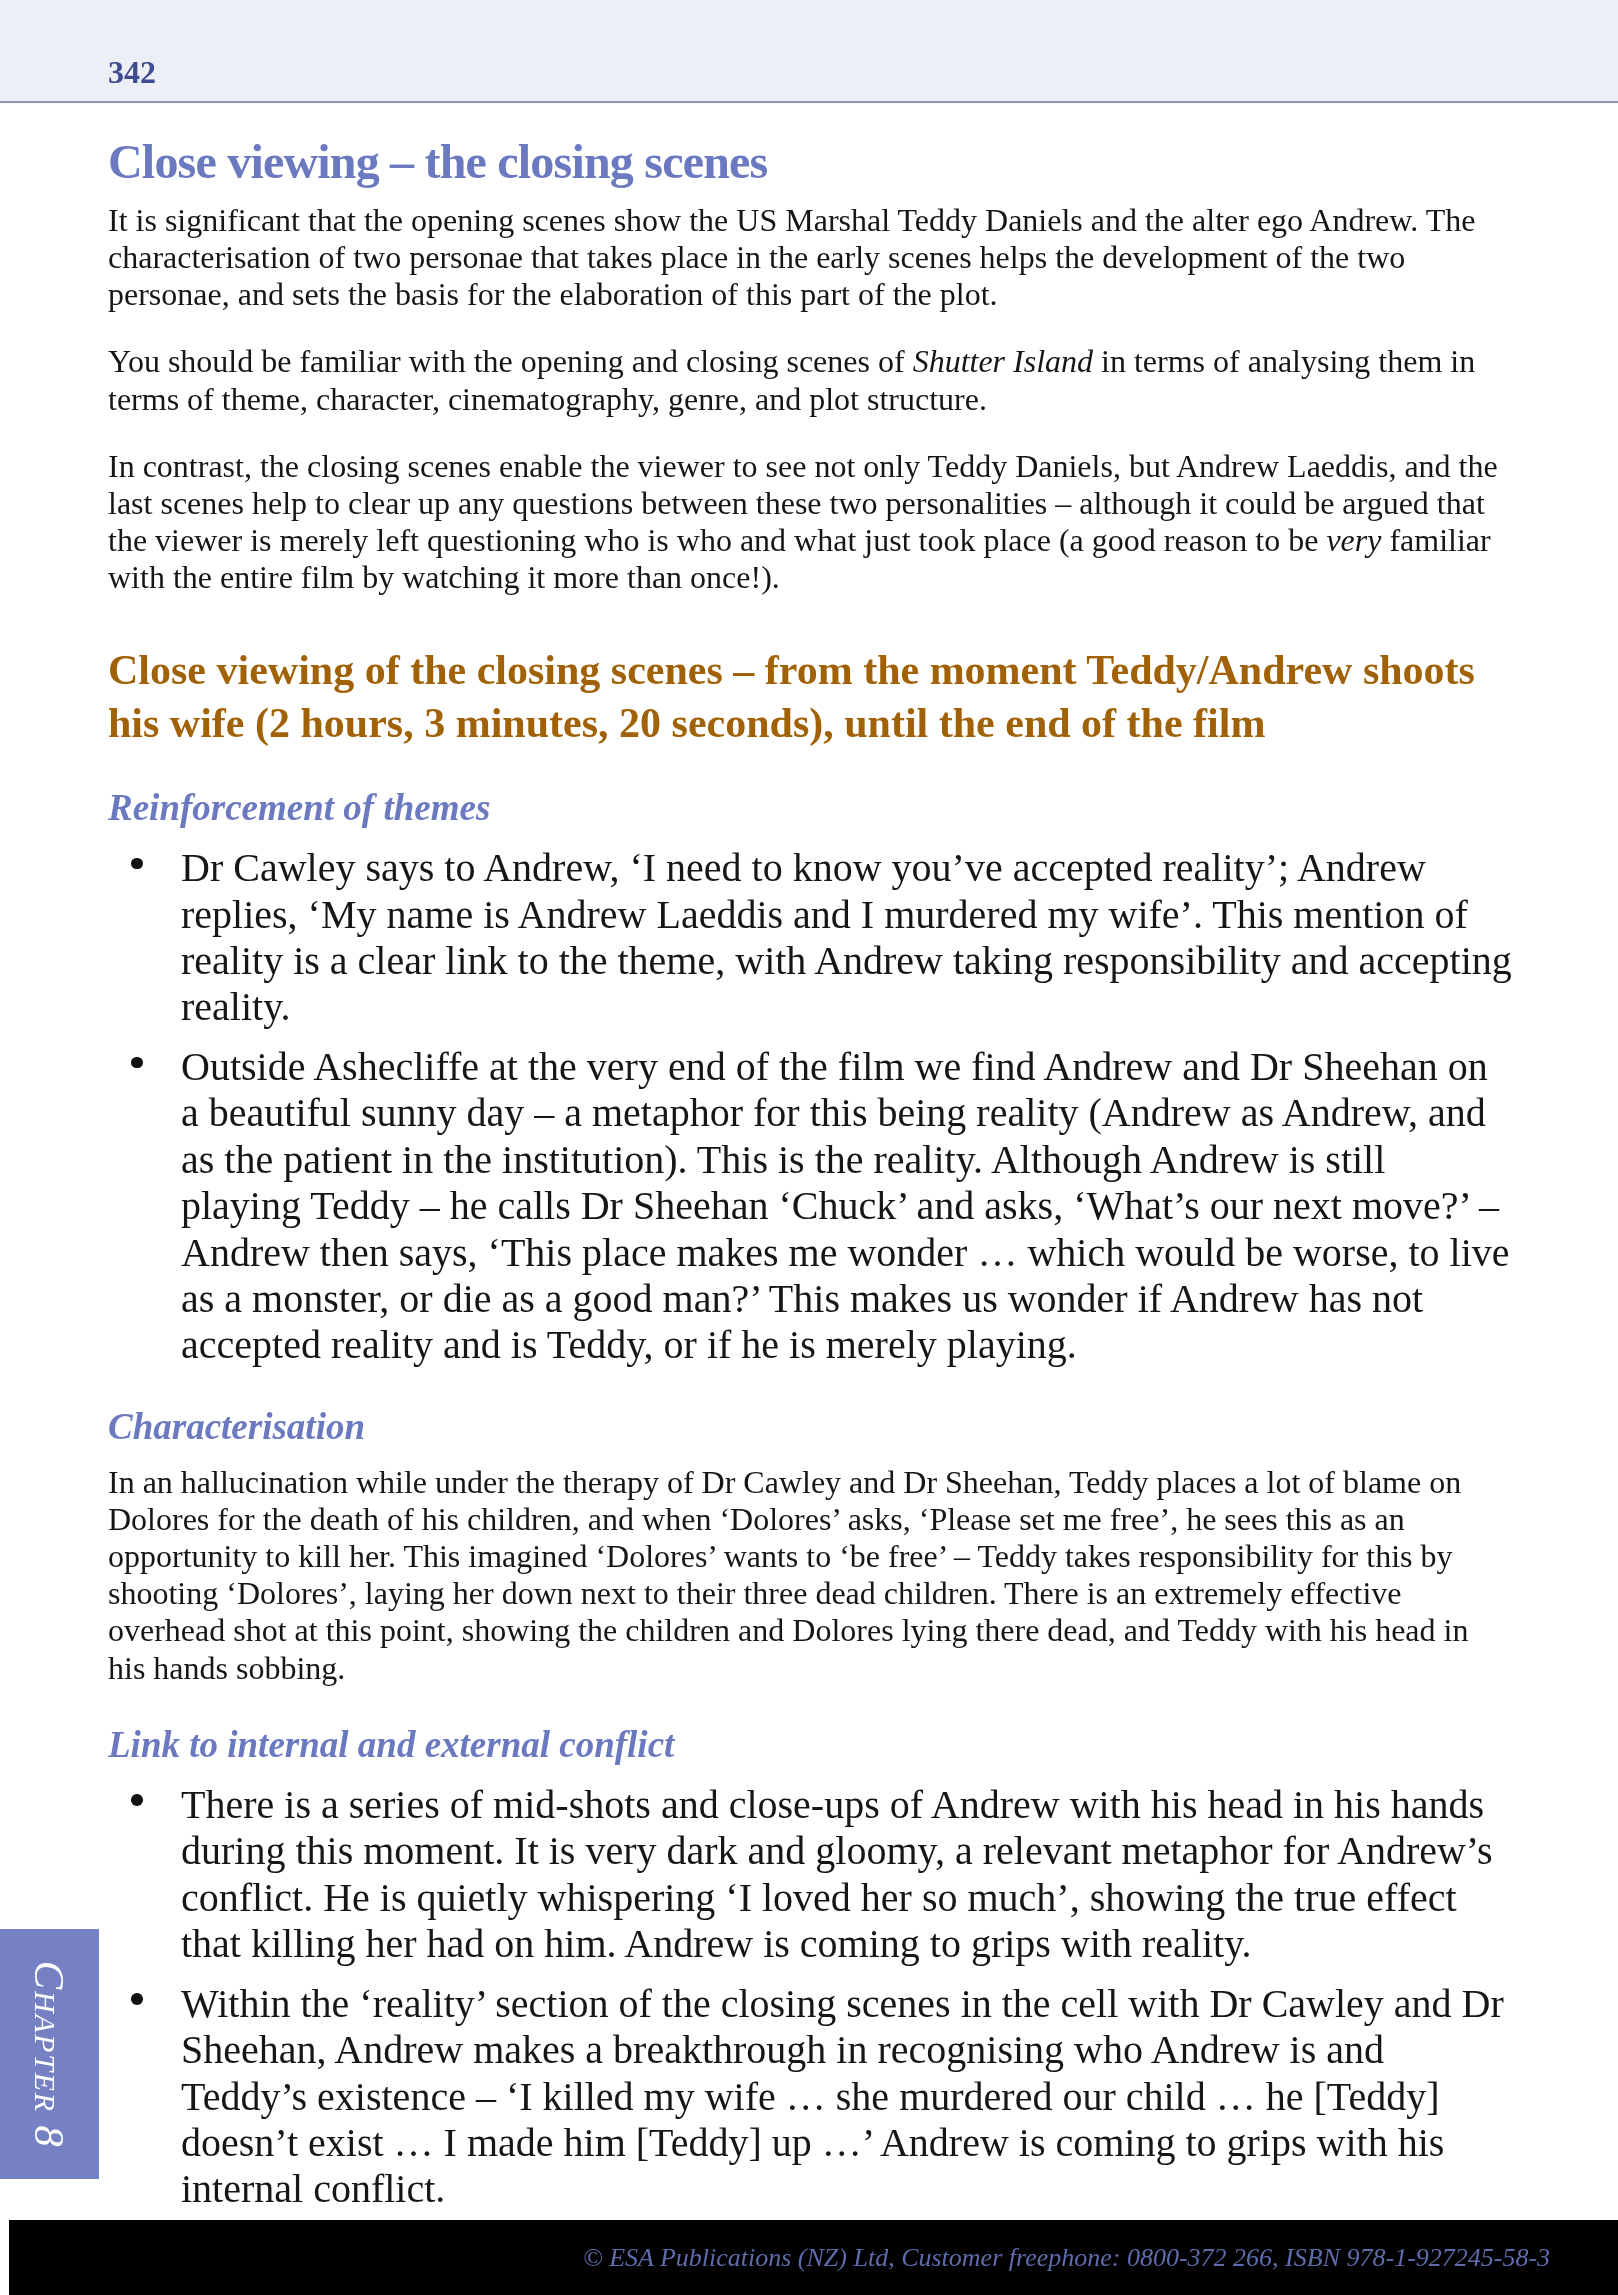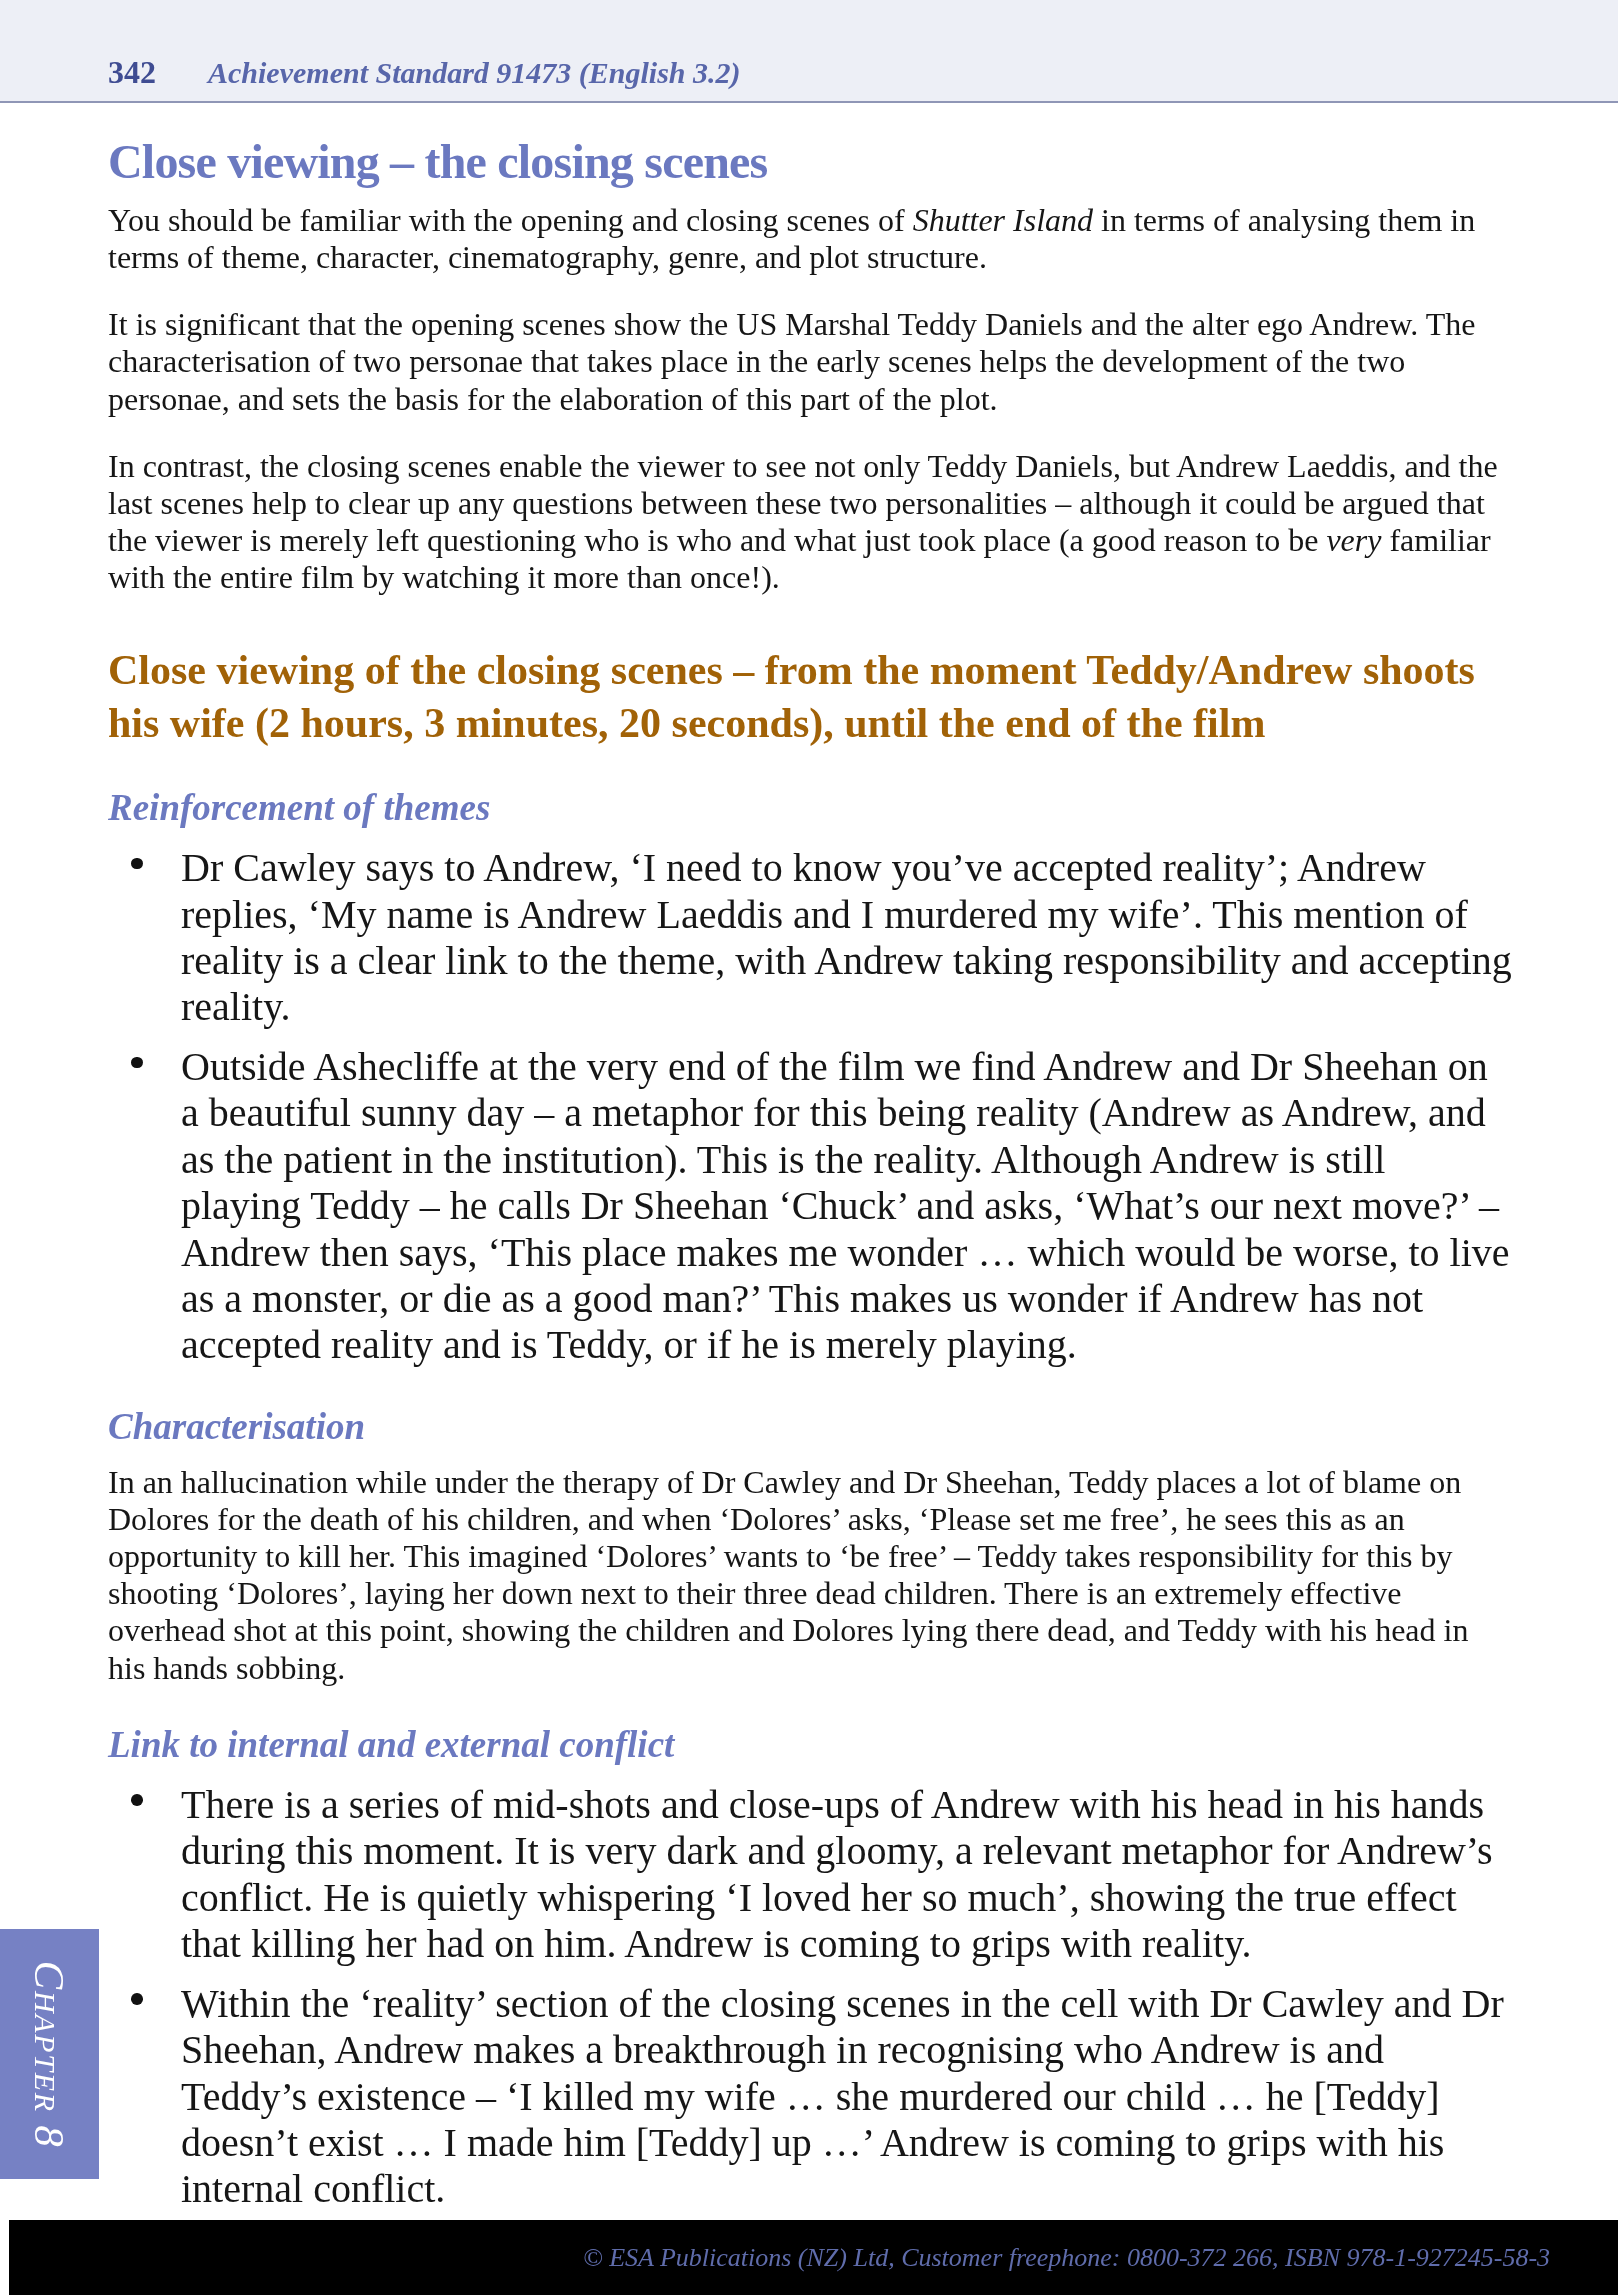--- a/index.html
+++ b/index.html
@@ -129,28 +129,27 @@
     font-size: 26px;
     color: #5f6cab;
     white-space: nowrap;
   }
 </style>
 </head>
 <body>
 
 <header class="band-top">
   <span class="page-number">342</span>
-  <span class="header-title">Achievement Standard 91473 (English 3.2)</span>
 </header>
 
 <main>
   <h1 class="main-heading">Close viewing – the closing scenes</h1>
 
+  <p class="body-para"><span>It is significant that the opening scenes show the US Marshal Teddy Daniels and the alter ego Andrew. The characterisation of two personae that takes place in the early scenes helps the development of the two personae, and sets the basis for the elaboration of this part of the plot.</span></p>
   <p class="body-para"><span>You should be familiar with the opening and closing scenes of </span><em>Shutter Island</em><span> in terms of analysing them in terms of theme, character, cinematography, genre, and plot structure.</span></p>
-  <p class="body-para"><span>It is significant that the opening scenes show the US Marshal Teddy Daniels and the alter ego Andrew. The characterisation of two personae that takes place in the early scenes helps the development of the two personae, and sets the basis for the elaboration of this part of the plot.</span></p>
   <p class="body-para"><span>In contrast, the closing scenes enable the viewer to see not only Teddy Daniels, but Andrew Laeddis, and the last scenes help to clear up any questions between these two personalities – although it could be argued that the viewer is merely left questioning who is who and what just took place (a good reason to be </span><em>very</em><span> familiar with the entire film by watching it more than once!).</span></p>
 
   <h2 class="sub-heading">Close viewing of the closing scenes – from the moment Teddy/Andrew shoots his wife (2 hours, 3 minutes, 20 seconds), until the end of the film</h2>
 
   <h3 class="minor-heading">Reinforcement of themes</h3>
   <ul class="bullet-list">
     <li><span>Dr Cawley says to Andrew, ‘I need to know you’ve accepted reality’; Andrew replies, ‘My name is Andrew Laeddis and I murdered my wife’. This mention of reality is a clear link to the theme, with Andrew taking responsibility and accepting reality.</span></li>
     <li><span>Outside Ashecliffe at the very end of the film we find Andrew and Dr Sheehan on a beautiful sunny day – a metaphor for this being reality (Andrew as Andrew, and as the patient in the institution). This is the reality. Although Andrew is still playing Teddy – he calls Dr Sheehan ‘Chuck’ and asks, ‘What’s our next move?’ – Andrew then says, ‘This place makes me wonder … which would be worse, to live as a monster, or die as a good man?’ This makes us wonder if Andrew has not accepted reality and is Teddy, or if he is merely playing.</span></li>
   </ul>
 

